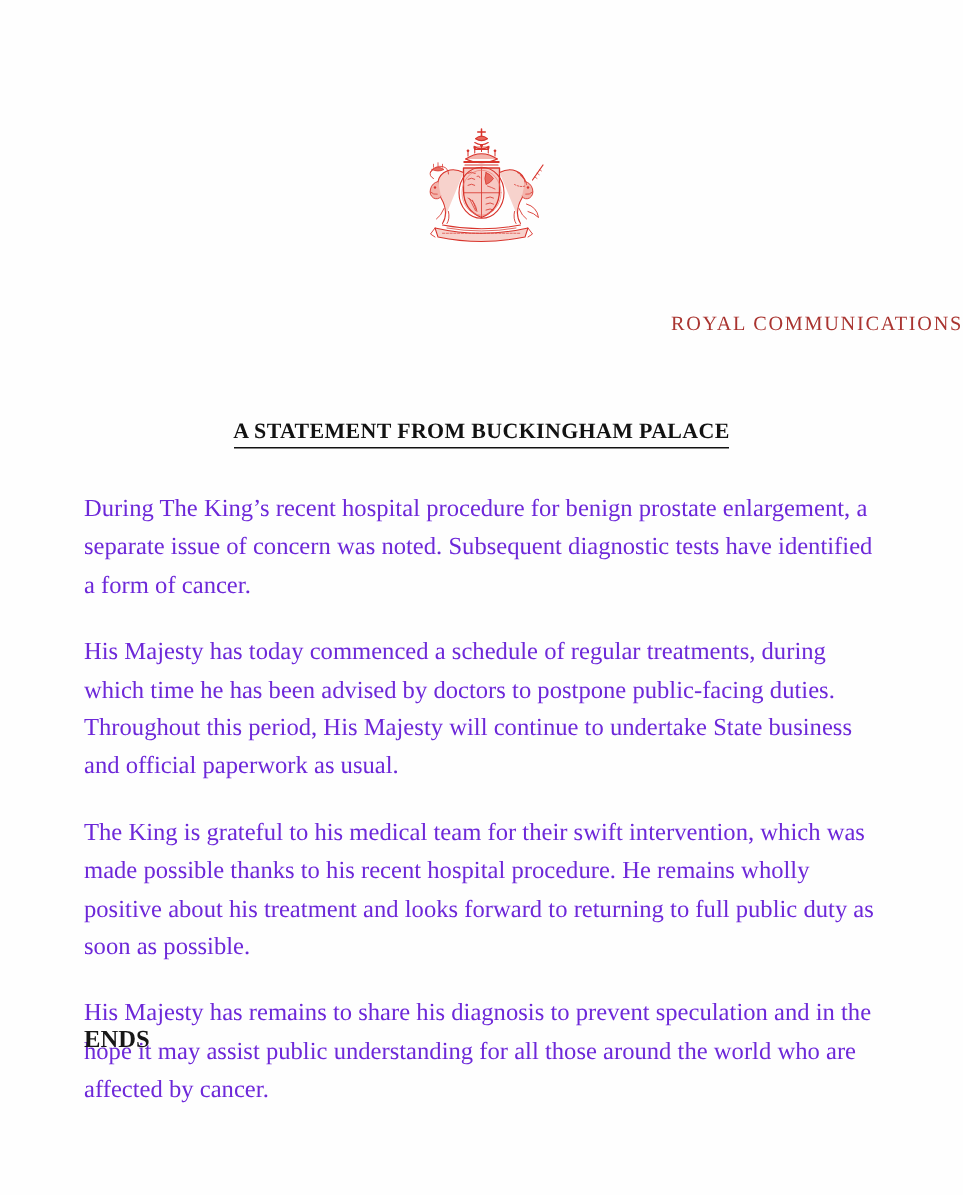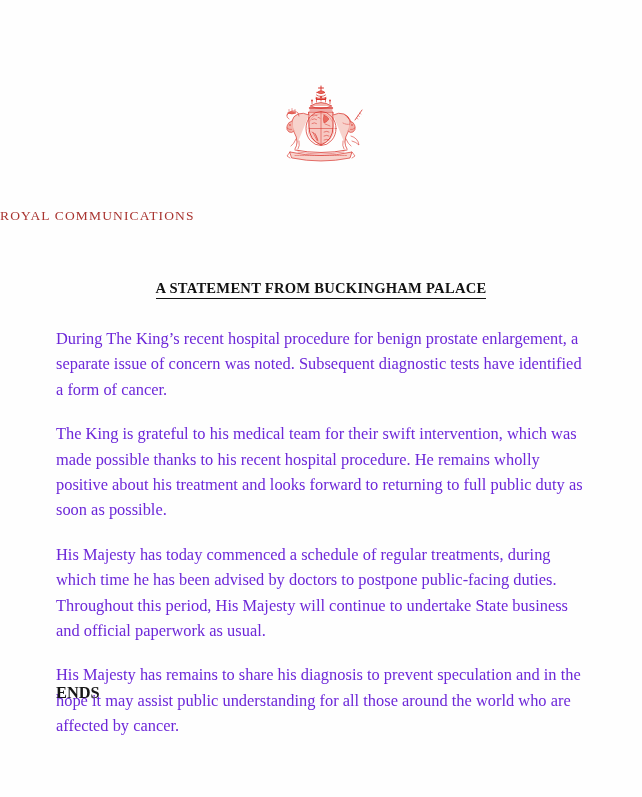--- a/index.html
+++ b/index.html
@@ -39,21 +39,21 @@
     width: 108px;
     height: 80px;
   }
   .org-name {
     margin-top: 44px;
     font-family: "Liberation Serif", "DejaVu Serif", serif;
     font-size: 13.5px;
     letter-spacing: 1.15px;
     color: #a93430;
     font-weight: 400;
-    text-align: left;
+    text-align: right;
     white-space: nowrap;
   }
 
   
   .statement-title {
     position: absolute;
     top: 280px;
     left: 0;
     width: 642px;
     text-align: center;
@@ -181,20 +181,20 @@
 
     <div class="org-name">ROYAL COMMUNICATIONS</div>
   </div>
 
   <div class="statement-title">
     <span class="titletext">A STATEMENT FROM BUCKINGHAM PALACE</span>
   </div>
 
   <div class="body-block">
     <p class="para">During The King’s recent hospital procedure for benign prostate enlargement, a separate issue of concern was noted. Subsequent diagnostic tests have identified a form of cancer.</p>
+    <p class="para">His Majesty has today commenced a schedule of regular treatments, during which time he has been advised by doctors to postpone public-facing duties. Throughout this period, His Majesty will continue to undertake State business and official paperwork as usual.</p>
     <p class="para">The King is grateful to his medical team for their swift intervention, which was made possible thanks to his recent hospital procedure. He remains wholly positive about his treatment and looks forward to returning to full public duty as soon as possible.</p>
-    <p class="para">His Majesty has today commenced a schedule of regular treatments, during which time he has been advised by doctors to postpone public-facing duties. Throughout this period, His Majesty will continue to undertake State business and official paperwork as usual.</p>
     <p class="para last">His Majesty has remains to share his diagnosis to prevent speculation and in the hope it may assist public understanding for all those around the world who are affected by cancer.</p>
   </div>
 
   <div class="ends">ENDS</div>
 
 </div>
 
 </body></html>

